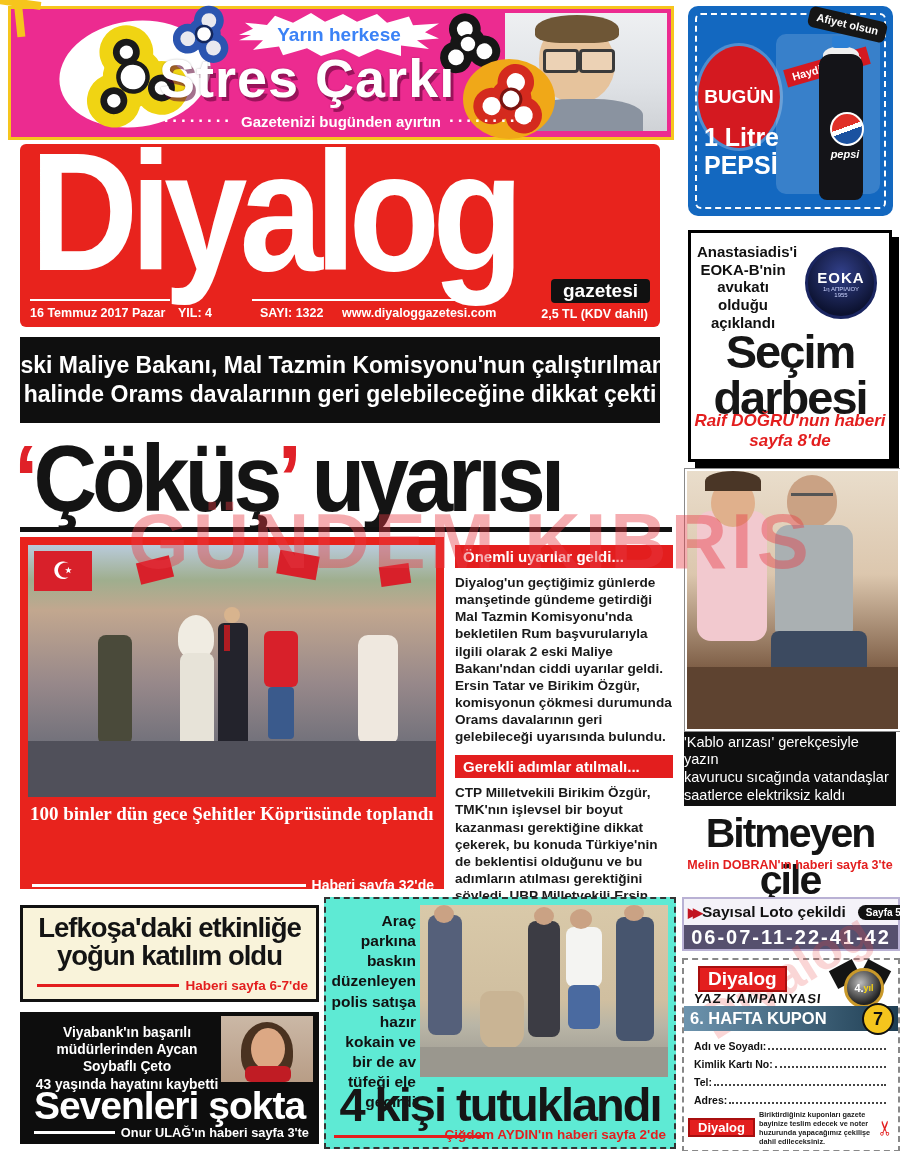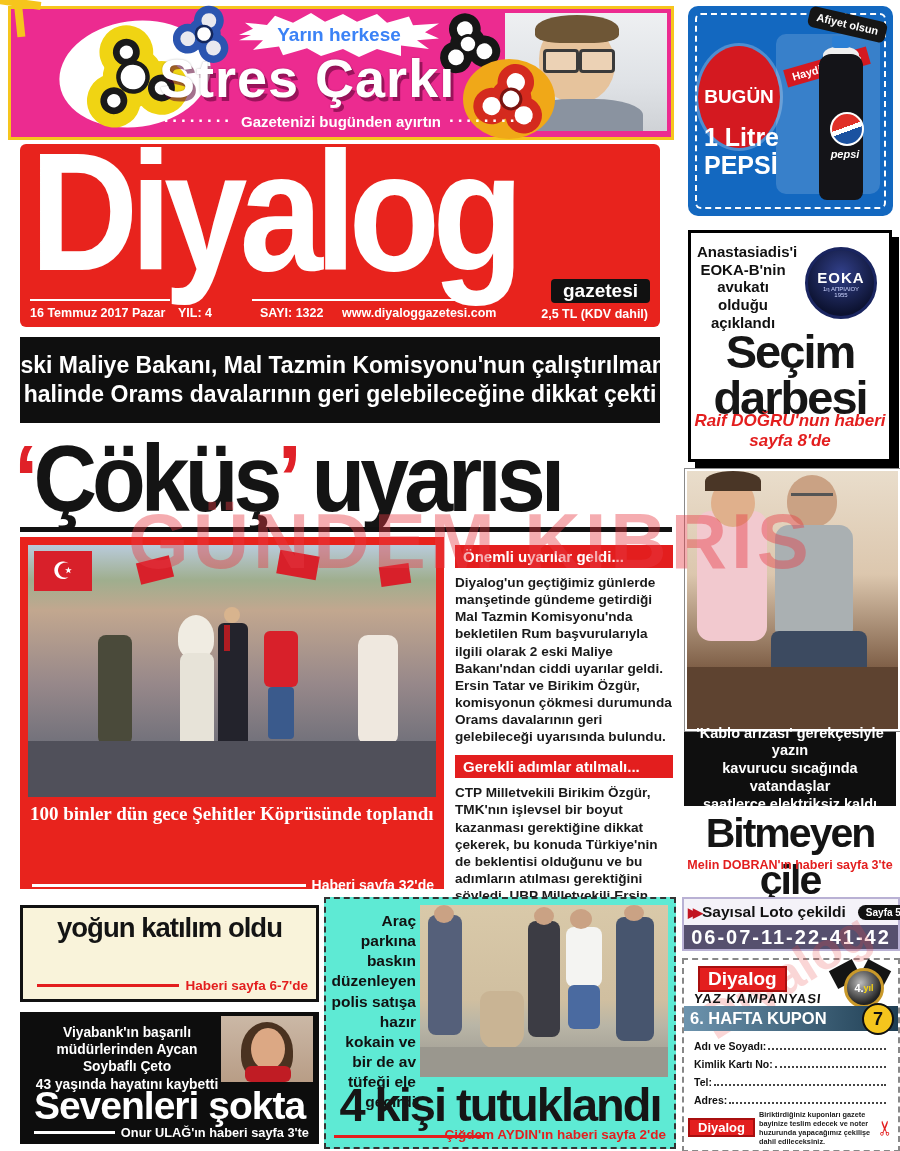--- a/index.html
+++ b/index.html
@@ -74,21 +74,21 @@
               display:flex;flex-direction:column;align-items:center;justify-content:center;color:#fff;border:3px solid #1a2560;}
   .eoka .disc .t1{font-weight:bold;font-size:15px;letter-spacing:1px;}
   .eoka .disc .t2{font-size:6px;color:#cdd5ff;}
   .secim-headline{position:absolute;left:0;top:96px;width:100%;text-align:center;font-weight:bold;font-size:47px;
                   letter-spacing:-2px;line-height:.98;color:#161616;}
   .secim-byline{position:absolute;left:0;bottom:8px;width:100%;text-align:center;color:#e31e1e;font-weight:bold;font-size:17px;font-style:italic;}
   .gphoto{left:684px;top:468px;width:211px;height:258px;background:#fff;border:1px solid #8a8a8a;padding:2px;}
   .gphoto .inner{position:relative;width:100%;height:100%;overflow:hidden;
                  background:linear-gradient(180deg,#e9ddcb 0%,#dcc7ae 40%,#7a5a42 78%,#5e4330 100%);}
   .kablo{left:684px;top:732px;width:212px;height:74px;background:#0f0f0f;display:flex;align-items:center;justify-content:center;}
-  .kablo div{color:#fff;font-weight:bold;font-size:14.5px;line-height:1.22;text-align:center;}
+  .kablo div{color:#fff;font-weight:normal;font-size:14.5px;line-height:1.22;text-align:left;}
   .bitmeyen-h{left:684px;top:810px;width:212px;text-align:center;font-weight:bold;font-size:41px;letter-spacing:-2px;color:#141414;}
   .bitmeyen-b{left:684px;top:858px;width:212px;text-align:center;color:#e31e1e;font-weight:bold;font-size:12.5px;}
   .loto{left:682px;top:897px;width:214px;height:50px;border:2px solid #b9b1d4;background:#f4f2f8;}
   .loto-top{display:flex;align-items:center;gap:4px;padding:2px 4px;height:22px;}
   .loto-arrow{color:#c21420;font-size:13px;letter-spacing:-5px;font-weight:bold;}
   .loto-label{font-weight:bold;font-size:15.5px;white-space:nowrap;}
   .loto-dash{flex:1;height:3px;background:#111;margin:0 2px;}
   .loto-page{background:#111;color:#fff;font-weight:bold;font-size:10px;border-radius:9px;padding:2px 8px;white-space:nowrap;}
   .loto-nums{height:24px;background:#56506e;color:#fff;font-weight:bold;font-size:20px;text-align:center;
              letter-spacing:2px;line-height:24px;}
@@ -380,20 +380,21 @@
     </div>
     <div class="cfoot">
       <span class="dlogo" style="font-size:13px;">Diyalog</span>
       <span class="txt">Biriktirdiğiniz kuponları gazete bayinize teslim edecek ve noter huzurunda yapacağımız çekilişe dahil edileceksiniz.</span>
       <span class="scissors">✂</span>
     </div>
   </div>
 
   <div class="abs lefkosa">
     <div class="h">
+      <div>Lefkoşa'daki etkinliğe</div>
       <div>yoğun katılım oldu</div>
     </div>
     <div class="b">
       <div class="ln"></div>
       <span>Haberi sayfa 6-7'de</span>
     </div>
   </div>
 
   <div class="abs sevenleri">
     <div class="sev-kicker">

